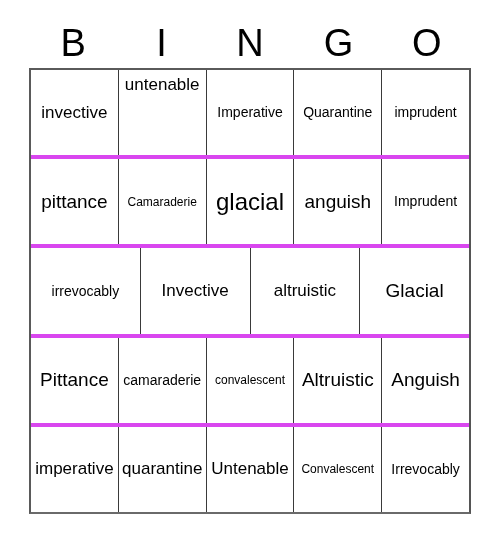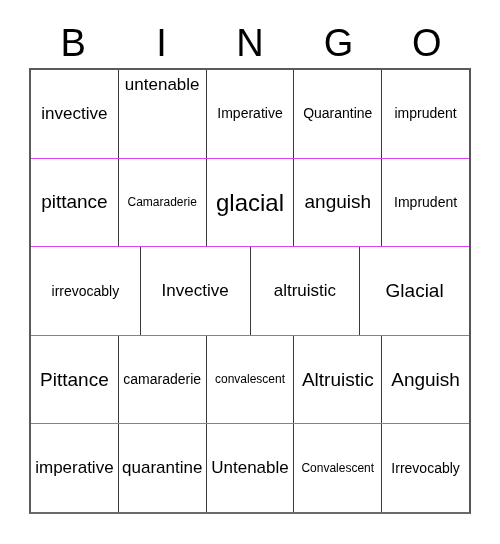--- a/index.html
+++ b/index.html
@@ -61,21 +61,21 @@
     display: flex;
     flex-direction: column;
   }
   .bingo-row {
     flex: 1 1 0;
     display: flex;
     flex-direction: row;
     min-height: 0;
   }
   .bingo-row + .bingo-row {
-    border-top: 1px solid #d946ef;
+    border-top: 4px solid #d946ef;
   }
   .bingo-cell {
     flex: 1 1 0;
     min-width: 0;
     position: relative;
     display: flex;
     align-items: center;
     justify-content: center;
     overflow: hidden;
     background: #ffffff;

